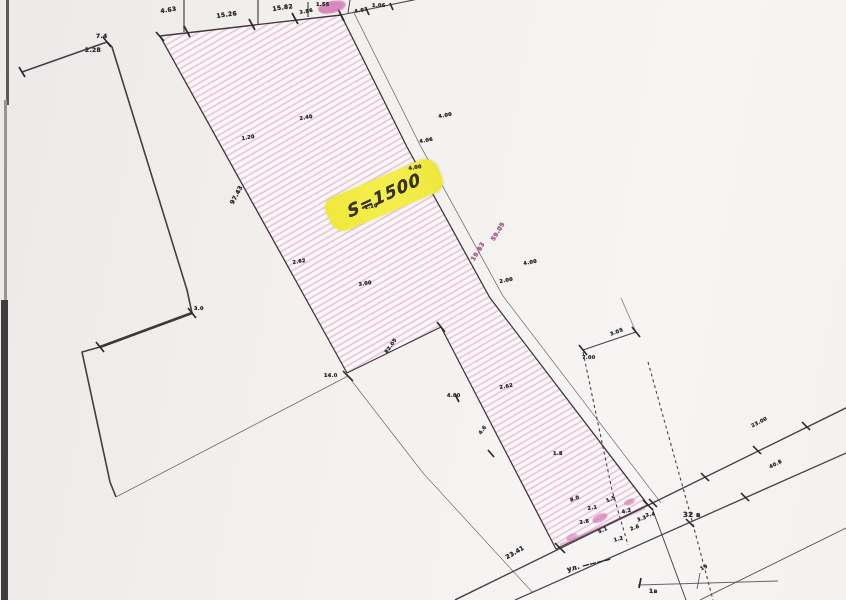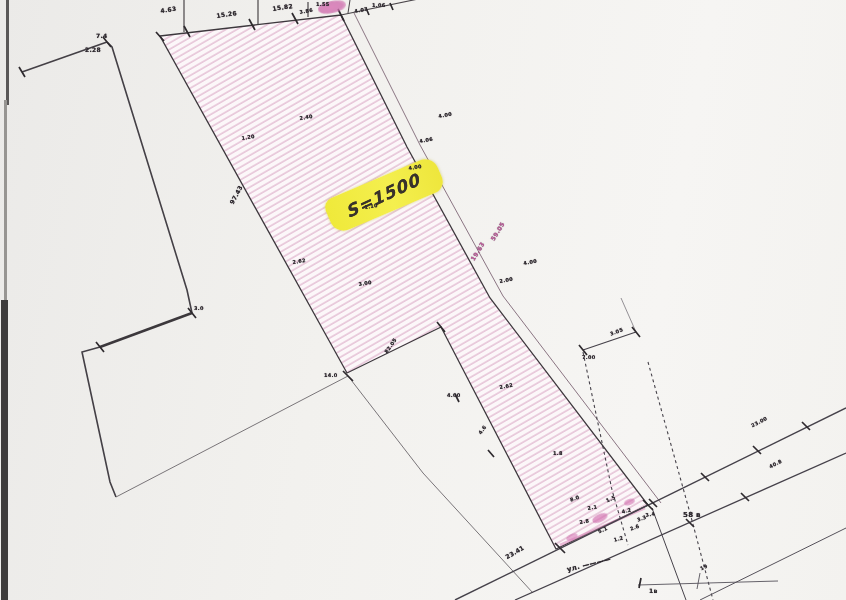--- a/index.html
+++ b/index.html
@@ -121,21 +121,21 @@
       <span class="lbl" style="left: 358px; top: 281px; font-size: 5px; transform: rotate(-8deg);">3.00</span>
       <span class="lbl" style="left: 324px; top: 372px; font-size: 5px; transform: rotate(0deg);">14.0</span>
       <span class="lbl" style="left: 383px; top: 351px; font-size: 5px; transform: rotate(-55deg);">82.05</span>
       <span class="lbl" style="left: 194px; top: 305px; font-size: 5px; transform: rotate(0deg);">3.0</span>
       <span class="lbl" style="left: 447px; top: 392px; font-size: 5px; transform: rotate(0deg);">4.00</span>
       <span class="lbl" style="left: 499px; top: 384px; font-size: 5px; transform: rotate(-10deg);">2.62</span>
       <span class="lbl" style="left: 477px; top: 432px; font-size: 5px; transform: rotate(-55deg);">4.6</span>
       <span class="lbl" style="left: 553px; top: 450px; font-size: 5px; transform: rotate(0deg);">1.8</span>
       <span class="lbl" style="left: 582px; top: 354px; font-size: 5px; transform: rotate(0deg);">7.00</span>
       <span class="lbl" style="left: 609px; top: 331px; font-size: 5px; transform: rotate(-20deg);">3.05</span>
-      <span class="lbl" style="left: 683px; top: 511px; font-size: 7px; transform: rotate(0deg);">58 в</span>
+      <span class="lbl" style="left: 683px; top: 511px; font-size: 7px; transform: rotate(0deg);">32 в</span>
       <span class="lbl" style="left: 750px; top: 423px; font-size: 5px; transform: rotate(-27deg);">23.00</span>
       <span class="lbl" style="left: 768px; top: 464px; font-size: 5px; transform: rotate(-27deg);">40.8</span>
       <span class="lbl" style="left: 504px; top: 554px; font-size: 6px; transform: rotate(-30deg);">23.41</span>
       <span class="lbl" style="left: 566px; top: 566px; font-size: 7px; transform: rotate(-14deg);">ул. ————</span>
       <span class="lbl" style="left: 649px; top: 587px; font-size: 6px; transform: rotate(0deg);">1в</span>
       <span class="lbl" style="left: 699px; top: 566px; font-size: 5px; transform: rotate(-27deg);">19</span>
       <span class="lbl" style="left: 569px; top: 497px; font-size: 5px; transform: rotate(-20deg);">8.0</span>
       <span class="lbl" style="left: 587px; top: 505px; font-size: 5px; transform: rotate(-10deg);">2.1</span>
       <span class="lbl" style="left: 605px; top: 498px; font-size: 5px; transform: rotate(-25deg);">1.5</span>
       <span class="lbl" style="left: 621px; top: 509px; font-size: 5px; transform: rotate(-15deg);">4.2</span>

